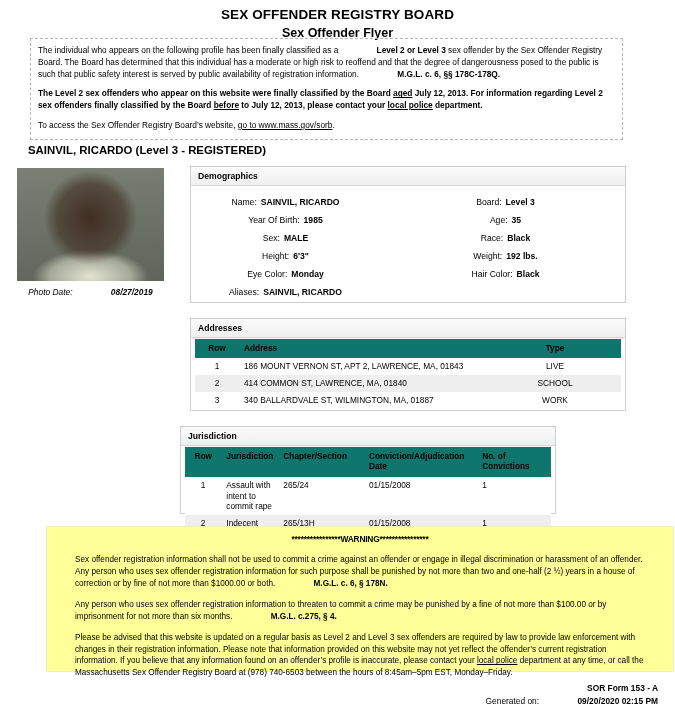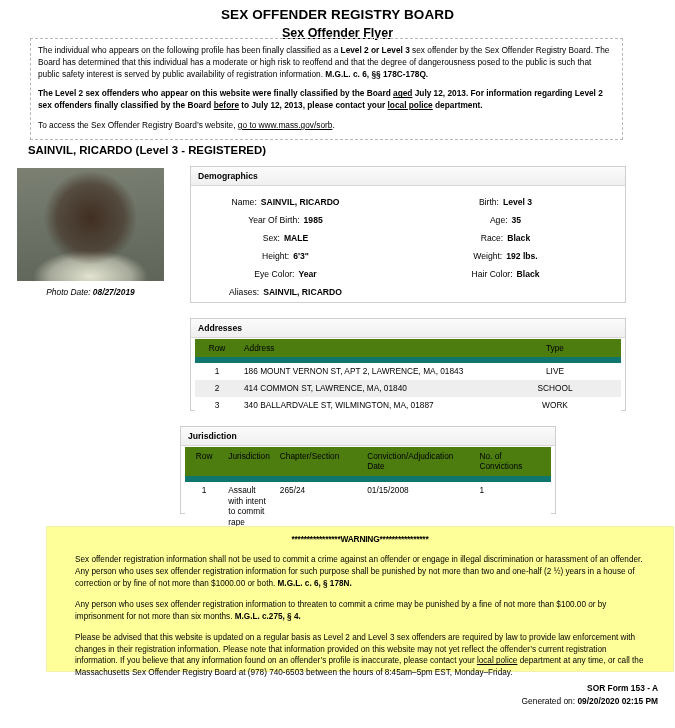--- a/index.html
+++ b/index.html
@@ -24,39 +24,38 @@
     letter-spacing: 0.1px;
     margin: 6px 0 0 0;
     line-height: 1.3;
   }
   .doc-subtitle {
     text-align: center;
     font-weight: bold;
     font-size: 12.5px;
     margin: 1px 0 0 0;
     line-height: 1.3;
-    text-decoration: underline;
   }
 
   
   .disclaimer {
     position: absolute;
     left: 30px;
     top: 38px;
     width: 593px;
     border: 1px dashed #b8b8b8;
     box-sizing: border-box;
     padding: 6px 7px 7px 7px;
     font-size: 8.3px;
     line-height: 1.42;
     color: #000;
   }
   .disclaimer p { margin: 0 0 8px 0; }
   .disclaimer p:last-child { margin-bottom: 0; }
-  .b { font-weight: bold; }
+  .b { font-weight: bold; margin-left: 36px; }
   .u { text-decoration: underline; }
 
   
   .person-heading {
     position: absolute;
     left: 28px;
     top: 144px;
     font-weight: bold;
     font-size: 11.4px;
     white-space: nowrap;
@@ -135,25 +134,25 @@
   
   #panel-addresses { left: 190px; top: 318px; width: 436px; height: 93px; }
   #panel-jurisdiction { left: 180px; top: 426px; width: 376px; height: 88px; }
 
   table.data {
     width: 100%;
     border-collapse: collapse;
     font-size: 8.3px;
   }
   table.data thead th {
-    background: #4d7c0f;
-    font-weight: normal;
+    background: #0f766e;
+    font-weight: bold;
     text-align: left;
     padding: 4px 5px;
-    border-bottom: 6px solid #0f766e;
+    border-bottom: 1px solid #0f766e;
     vertical-align: top;
     line-height: 1.25;
   }
   table.data tbody td {
     padding: 3px 5px;
     vertical-align: top;
     line-height: 1.3;
     background: #ffffff;
   }
   table.data tbody tr.alt td { background: #eeeeee; }
@@ -238,30 +237,30 @@
         <div class="demo-row">
             <span class="lbl">Sex:</span>
             <span class="val">MALE</span>
           </div>
         <div class="demo-row">
             <span class="lbl">Height:</span>
             <span class="val">6'3"</span>
           </div>
         <div class="demo-row">
             <span class="lbl">Eye Color:</span>
-            <span class="val">Year</span>
+            <span class="val">Monday</span>
           </div>
         <div class="demo-row">
             <span class="lbl">Aliases:</span>
             <span class="val">SAINVIL, RICARDO</span>
           </div>
       </div>
       <div class="demo-col-r">
         <div class="demo-row">
-            <span class="lbl">Birth:</span>
+            <span class="lbl">Board:</span>
             <span class="val">Level 3</span>
           </div>
         <div class="demo-row">
             <span class="lbl">Age:</span>
             <span class="val">35</span>
           </div>
         <div class="demo-row">
             <span class="lbl">Race:</span>
             <span class="val">Black</span>
           </div>

